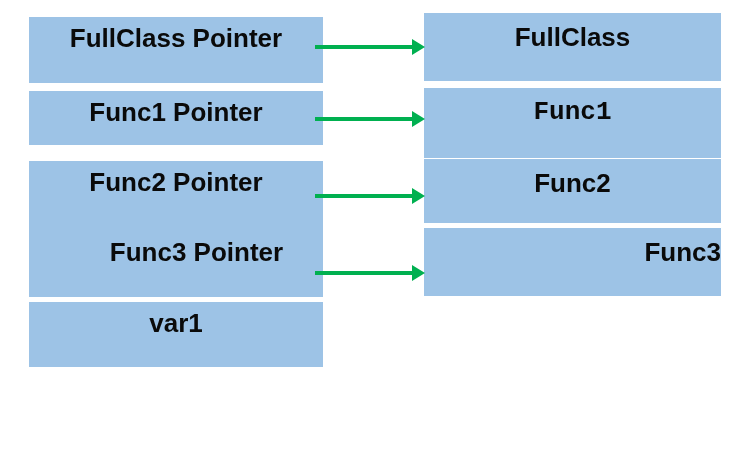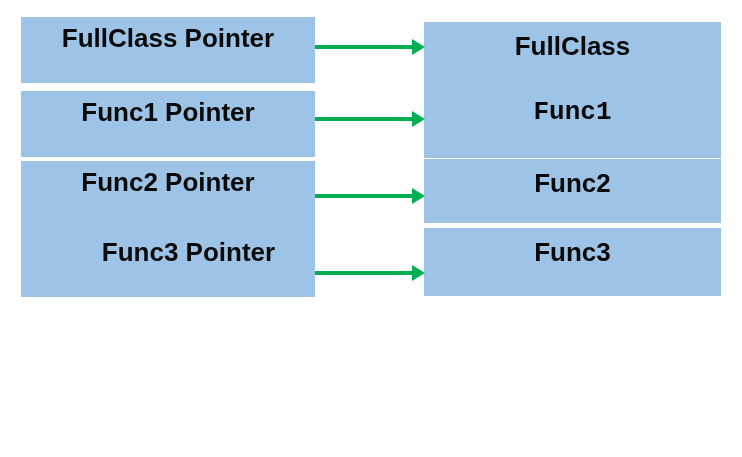--- a/index.html
+++ b/index.html
@@ -25,34 +25,34 @@
     position: absolute;
     box-sizing: border-box;
     background: var(--box-fill);
     color: var(--text-color);
     font-weight: bold;
     font-size: 26px;
     line-height: 30px;
     text-align: center;
     padding-top: 6px;
   }
-  .left-col  { left: 21px;  width: 294px; }
+  .left-col  { left: 29px;  width: 294px; }
   .right-col { left: 424px; width: 297px; padding-top: 9px; }
 
   .l1 { top: 17px;  height: 66px; }
-  .l2 { top: 91px;  height: 66px; }
+  .l2 { top: 91px;  height: 54px; }
   .l3 { top: 161px; height: 76px; }
   .l4 { top: 231px; height: 66px; padding-left: 41px; }
   .l5 { top: 302px; height: 65px; }
   .l6 { top: 371px; height: 69px; }
 
-  .r1 { top: 22px;  height: 68px; }
+  .r1 { top: 13px;  height: 68px; }
   .r2 { top: 88px;  height: 70px; font-family: Liberation Mono, monospace; }
   .r3 { top: 159px; height: 64px; }
-  .r4 { top: 228px; height: 68px; }
+  .r4 { top: 228px; height: 68px; text-align: right; }
 
   .arrow {
     position: absolute;
     left: 315px;
     width: 110px;
     height: 16px;
   }
   .a1 { top: 39px; }
   .a2 { top: 111px; }
   .a3 { top: 188px; }
@@ -78,20 +78,21 @@
 </style>
 </head>
 <body>
 
 <div class="stage">
 
   <div class="box left-col l1">FullClass Pointer</div>
   <div class="box left-col l2">Func1 Pointer</div>
   <div class="box left-col l3">Func2 Pointer</div>
   <div class="box left-col l4">Func3 Pointer</div>
+  <div class="box left-col l5">var1</div>
 
   <div class="box right-col r1">FullClass</div>
   <div class="box right-col r2">Func1</div>
   <div class="box right-col r3">Func2</div>
   <div class="box right-col r4">Func3</div>
 
   <div class="arrow a1">
     <span class="shaft"></span>
     <span class="head"></span>
   </div>

